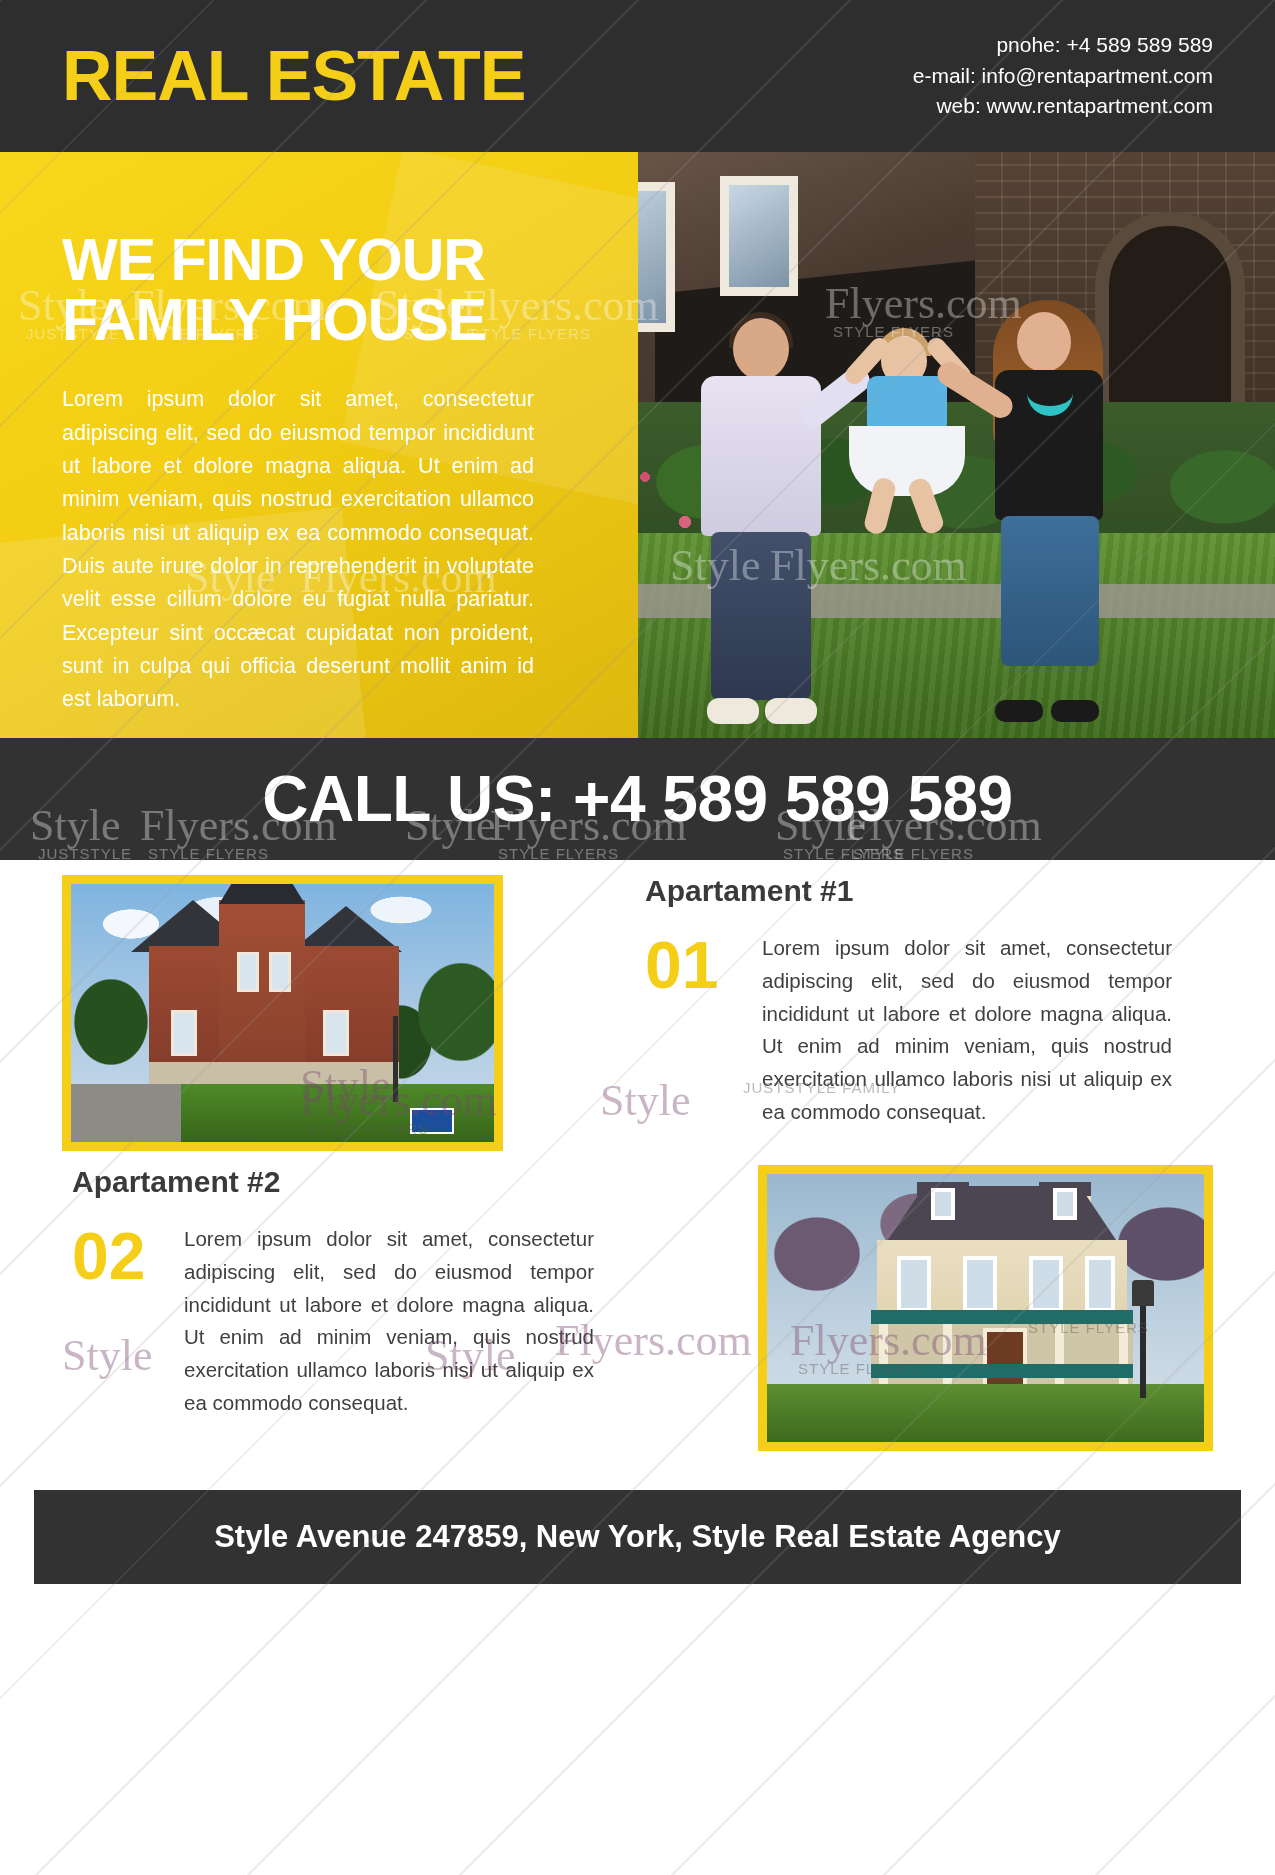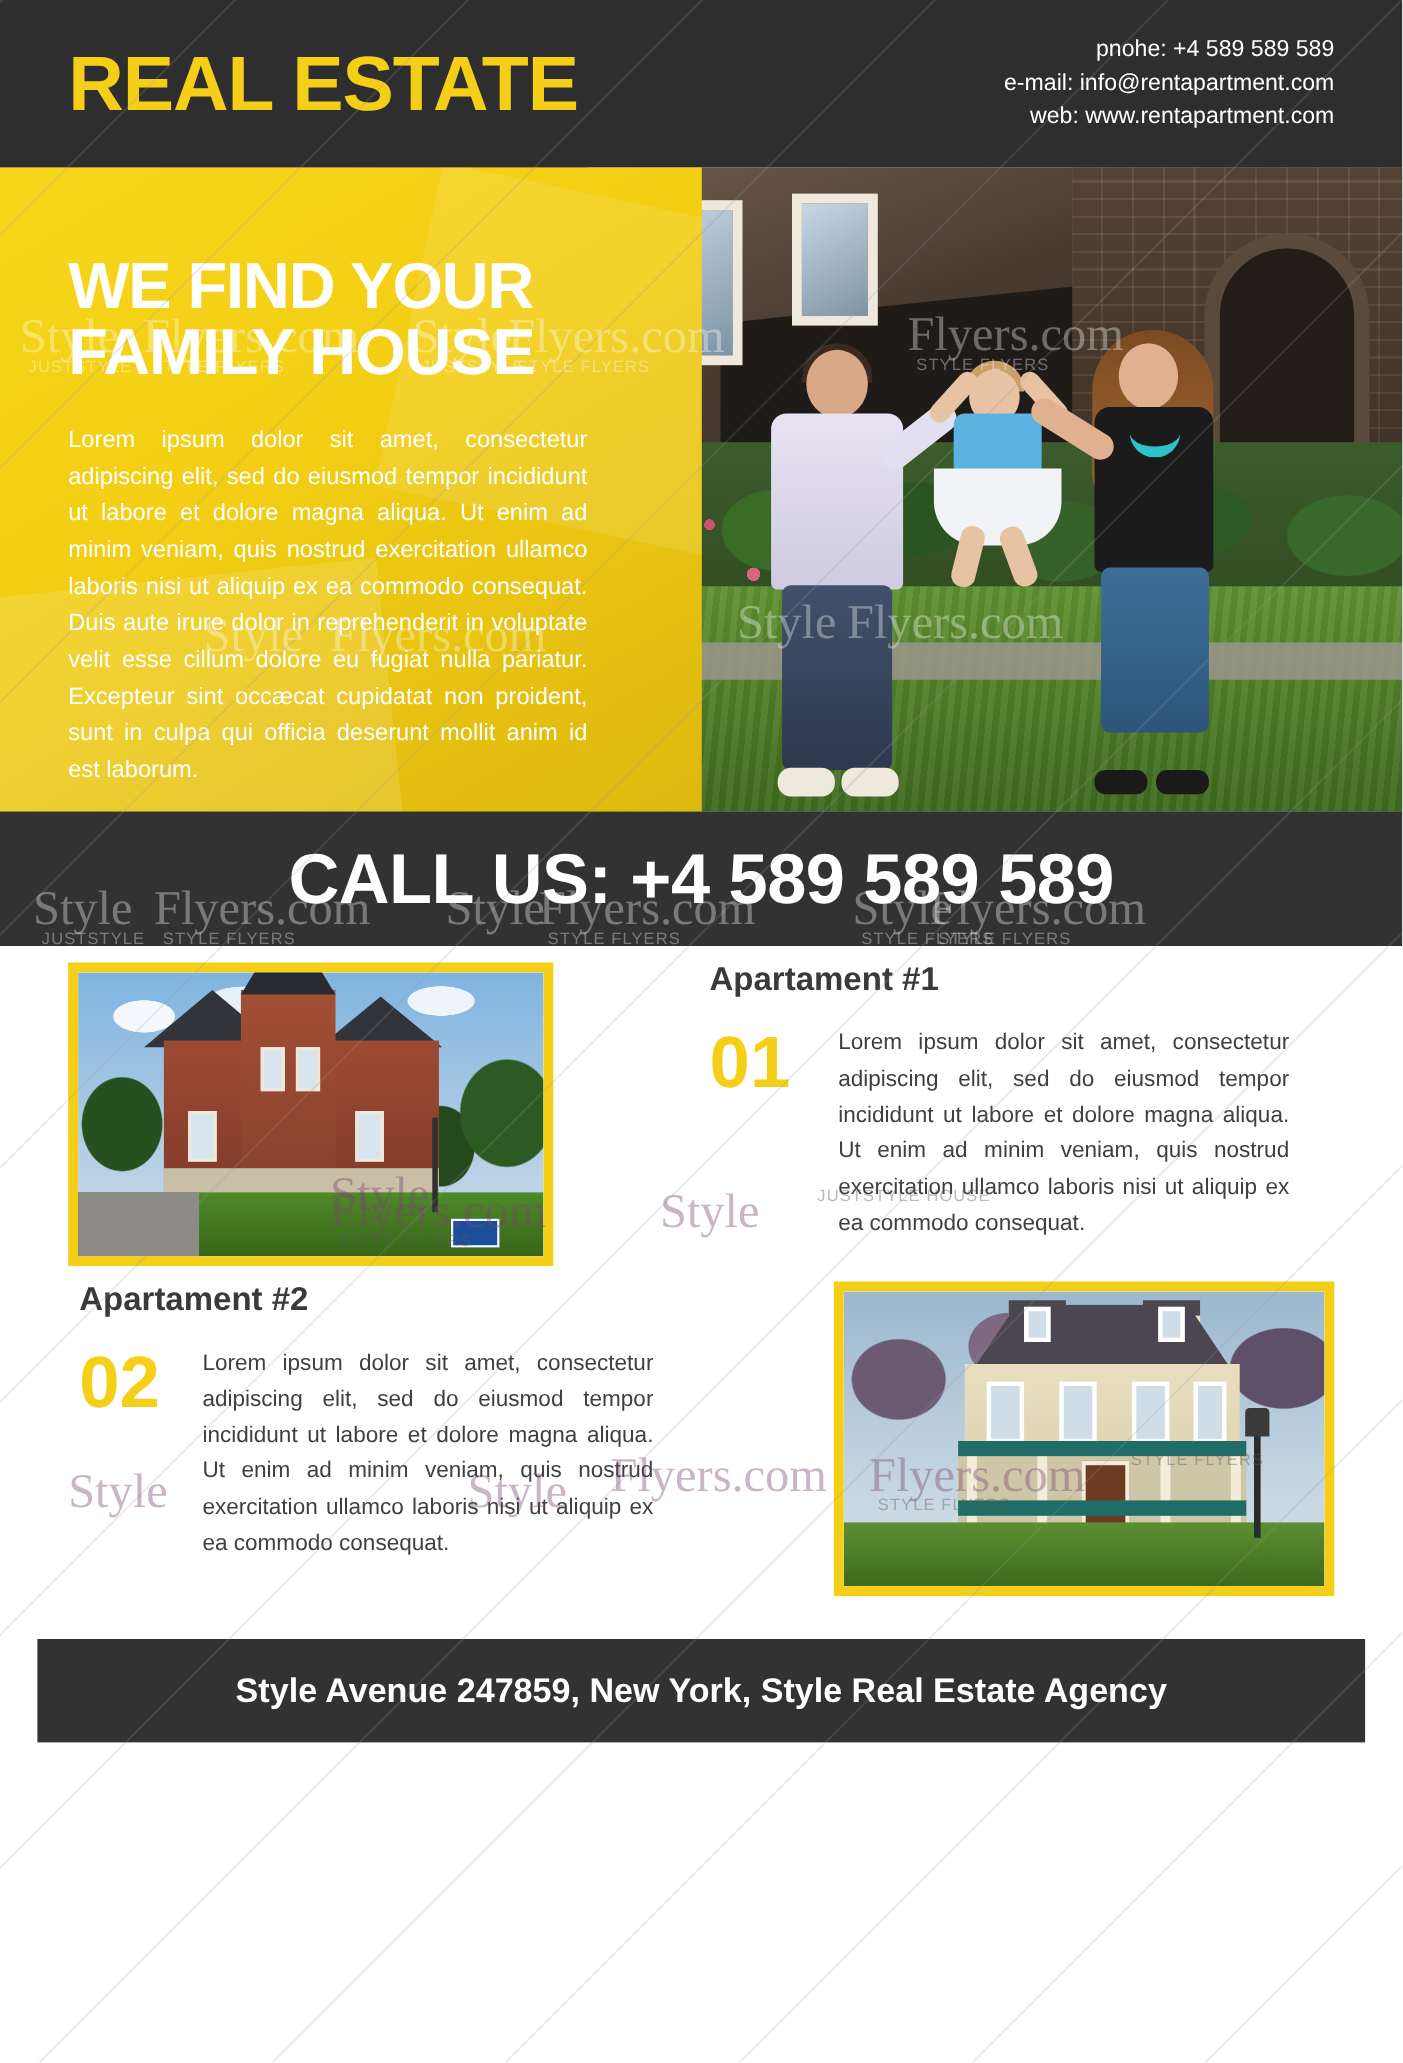--- a/index.html
+++ b/index.html
@@ -610,21 +610,21 @@
       <span>Style</span>
     </div>
     <div class="wm" style="left:300px; top:1075px;">
       <span>Flyers.com</span>
       <small>STYLE FLYERS</small>
     </div>
     <div class="wm" style="left:600px; top:1075px;">
       <span>Style</span>
     </div>
     <div class="wm" style="left:735px; top:1085px;">
-      <small>JUSTSTYLE HOUSE</small>
+      <small>JUSTSTYLE FAMILY</small>
     </div>
 
     <div class="wm" style="left:62px; top:1330px;">
       <span>Style</span>
     </div>
     <div class="wm" style="left:425px; top:1330px;">
       <span>Style</span>
     </div>
     <div class="wm" style="left:555px; top:1315px;">
       <span>Flyers.com</span>

